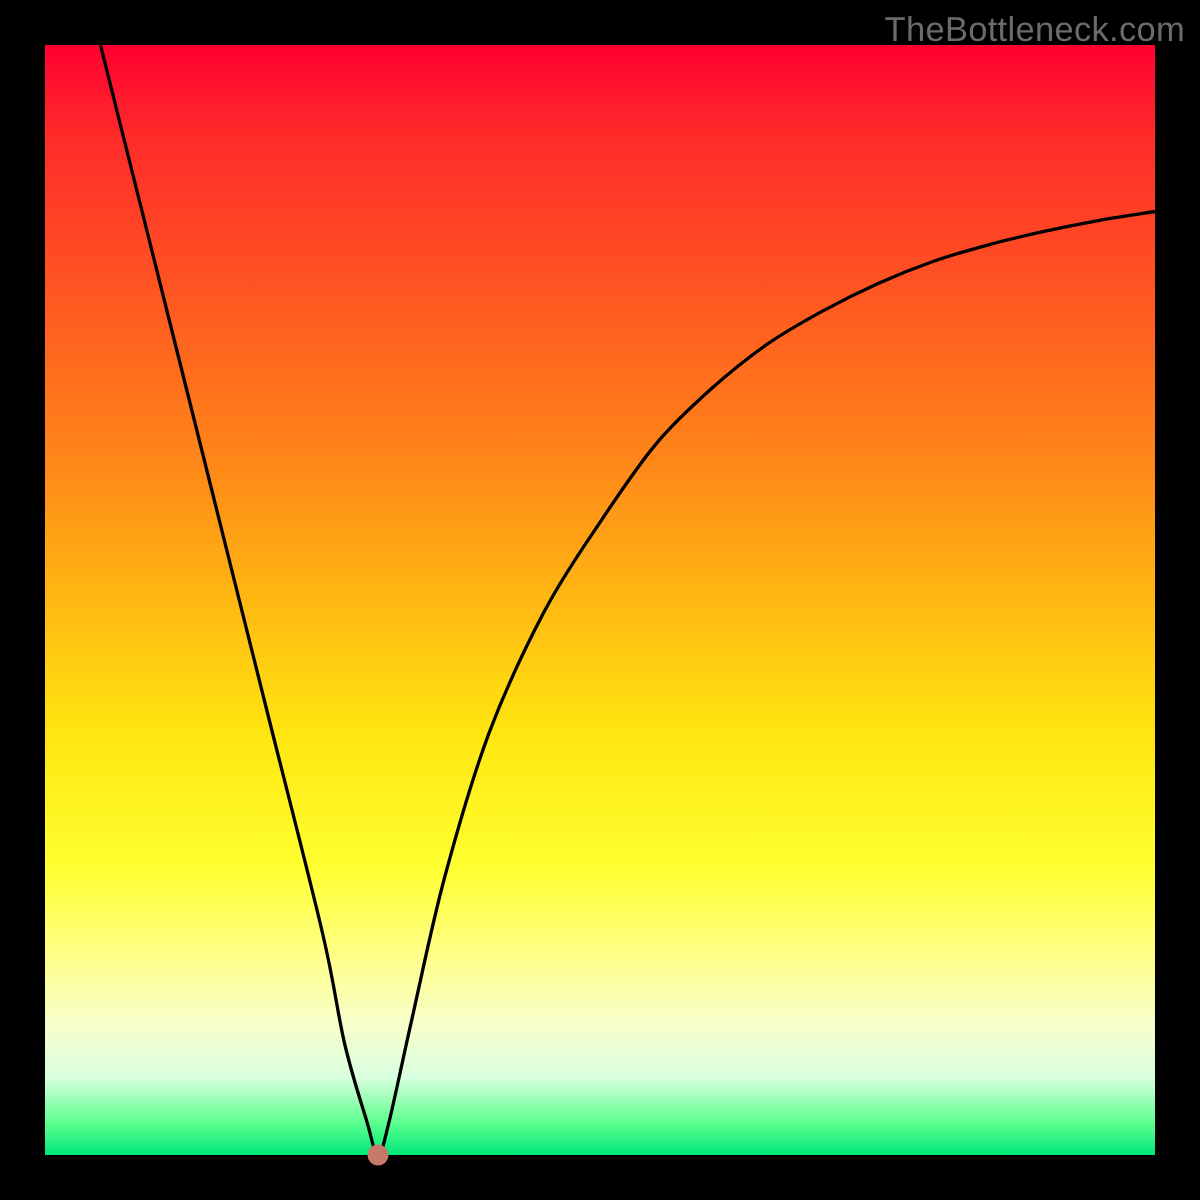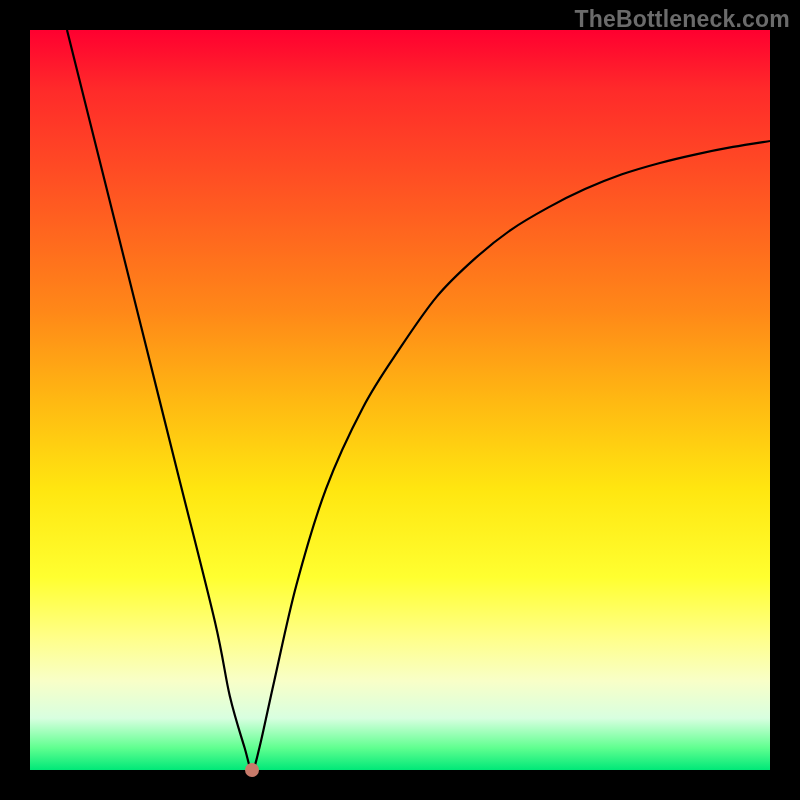--- a/index.html
+++ b/index.html
@@ -29,21 +29,21 @@
       #d8ffe0 93%,
       #60ff90 97%,
       #00e878 100%);
   }
   .watermark {
     position: absolute;
     top: 6px;
     right: 10px;
     color: #6b6b6b;
     font-size: 23px;
-    font-weight: 700;
+    font-weight: 400;
     letter-spacing: 0.2px;
     z-index: 5;
   }
   svg.curve {
     position: absolute;
     left: 0;
     top: 0;
     width: 740px;
     height: 740px;
     z-index: 3;

